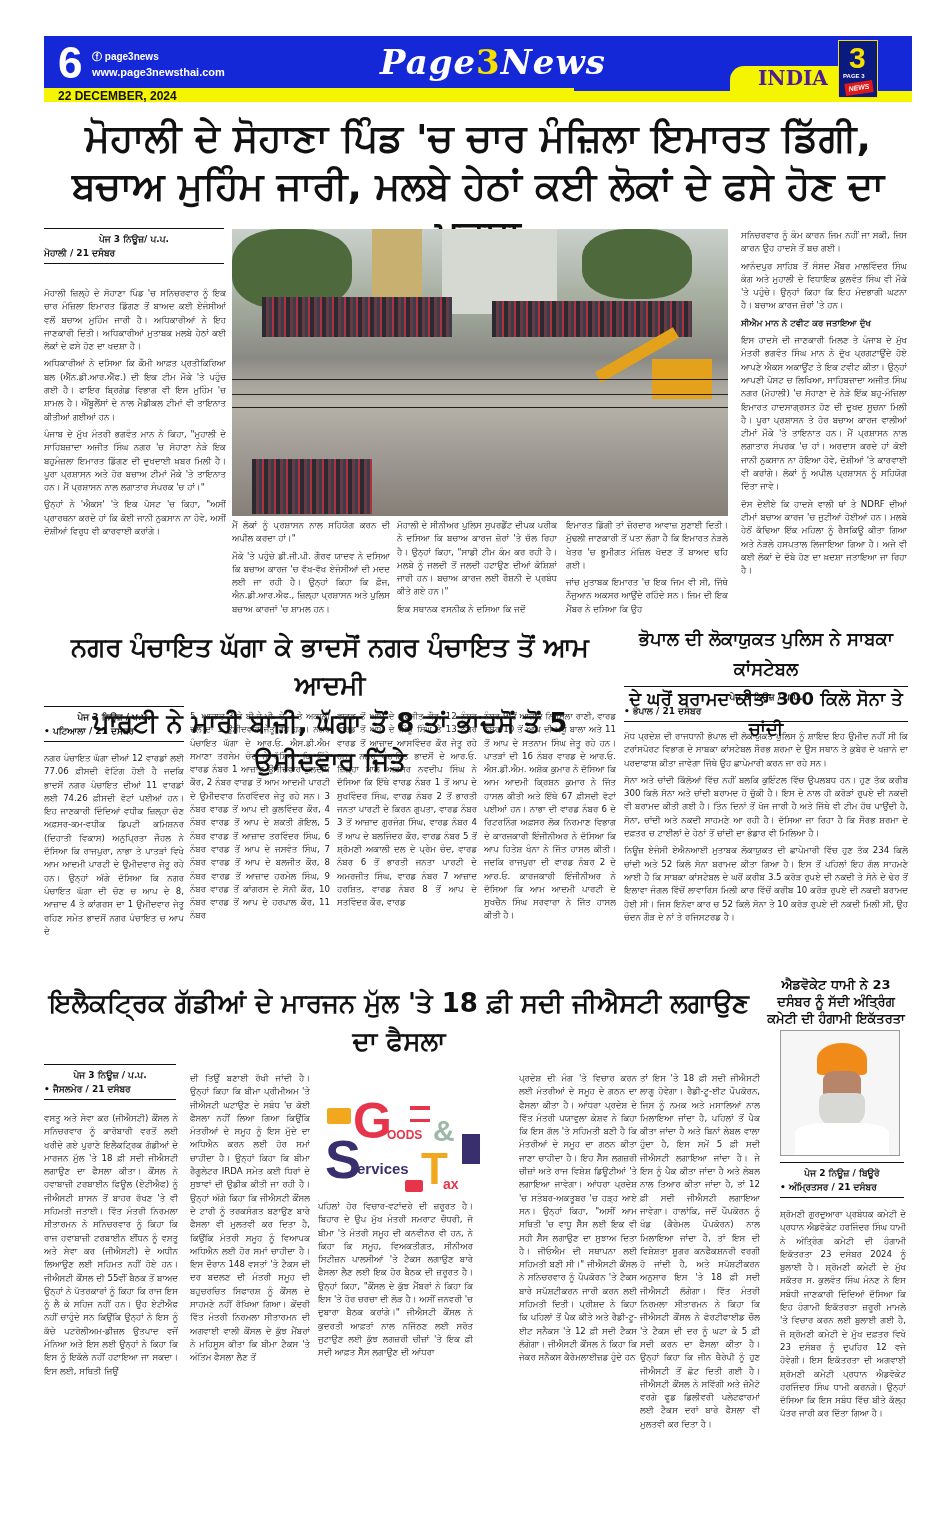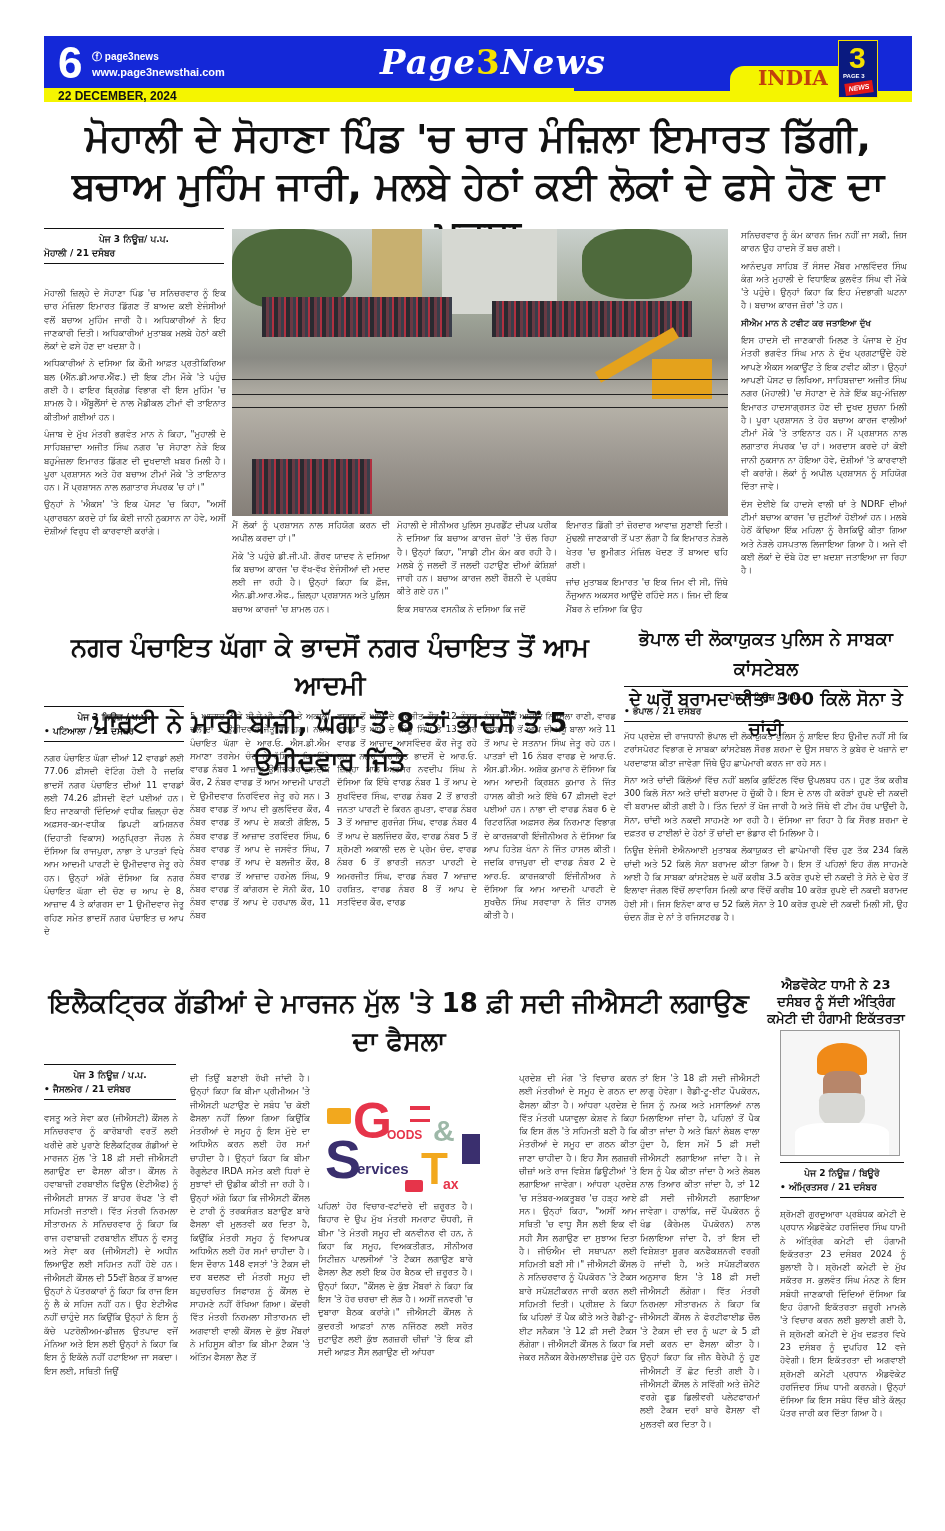--- a/index.html
+++ b/index.html
@@ -9,21 +9,21 @@
   .masthead { left: 44px; top: 36px; width: 868px; height: 66px; background: #1428d8; }
   .mast-yellow { left: 44px; top: 91px; width: 868px; height: 11px; background: #f5f500; }
   .mast-datebar { left: 44px; top: 88px; width: 530px; height: 14px; background: #f5f500; }
   .page-num { left: 58px; top: 38px; font: bold 44px "Liberation Sans", sans-serif; color: #fff; line-height: 50px; }
   .site1 { left: 92px; top: 50px; font: bold 10px "Liberation Sans", sans-serif; color: #fff; }
   .site2 { left: 92px; top: 66px; font: bold 11px "Liberation Sans", sans-serif; color: #fff; }
   .date { left: 58px; top: 89px; font: bold 12px "Liberation Sans", sans-serif; color: #111; }
   .logo { left: 380px; top: 42px; font: bold italic 34px "DejaVu Serif", serif; color: #fff; letter-spacing: 1px; }
   .logo .three { color: #f5e000; font-style: normal; }
   .india-box { left: 730px; top: 66px; width: 110px; height: 26px; background: #f5f500; border-radius: 14px 0 0 0; }
-  .india { left: 758px; top: 66px; font: bold 20px "DejaVu Serif", serif; color: #c2410c; }
+  .india { left: 758px; top: 66px; font: bold 20px "DejaVu Serif", serif; color: #4c1d95; }
   .badge { left: 838px; top: 40px; width: 40px; height: 58px; background: #0a1a80; border: 1px solid #f5e000; }
   .badge .b3 { position: absolute; left: 10px; top: 0; font: bold 30px "Liberation Sans", sans-serif; color: #f5e000; }
   .badge .bp { position: absolute; left: 4px; top: 32px; font: bold 6px "Liberation Sans", sans-serif; color: #fff; }
   .badge .bn { position: absolute; left: 6px; top: 41px; width: 28px; height: 12px; background: #e01818; font: bold italic 7px "Liberation Sans", sans-serif; color: #fff; text-align: center; line-height: 12px; transform: rotate(-8deg); }
   
   .h1 { font: bold 38px "DejaVu Sans", sans-serif; line-height: 48px; text-align: center; color: #111; }
   .h2 { font: bold 26px "DejaVu Sans", sans-serif; line-height: 38px; text-align: center; color: #111; }
   .h3 { font: bold 18px "DejaVu Sans", sans-serif; line-height: 30px; text-align: center; color: #111; }
   .h4 { font: bold 13px "DejaVu Sans", sans-serif; line-height: 17px; text-align: center; color: #111; }
   

